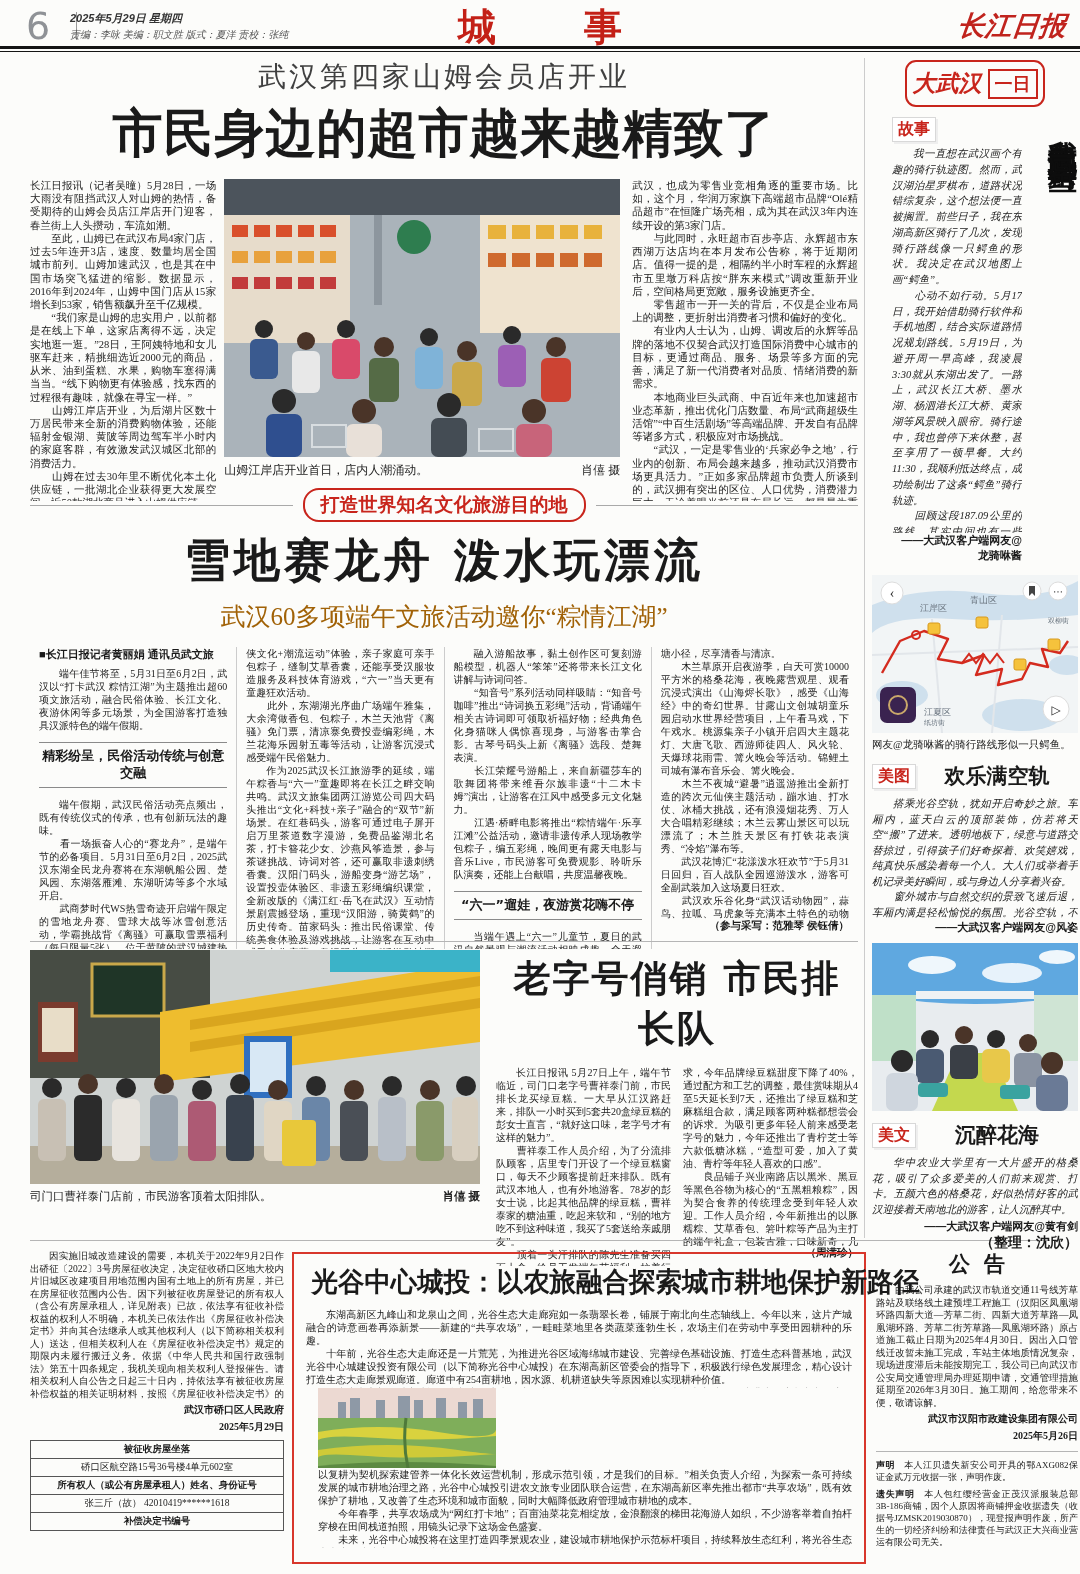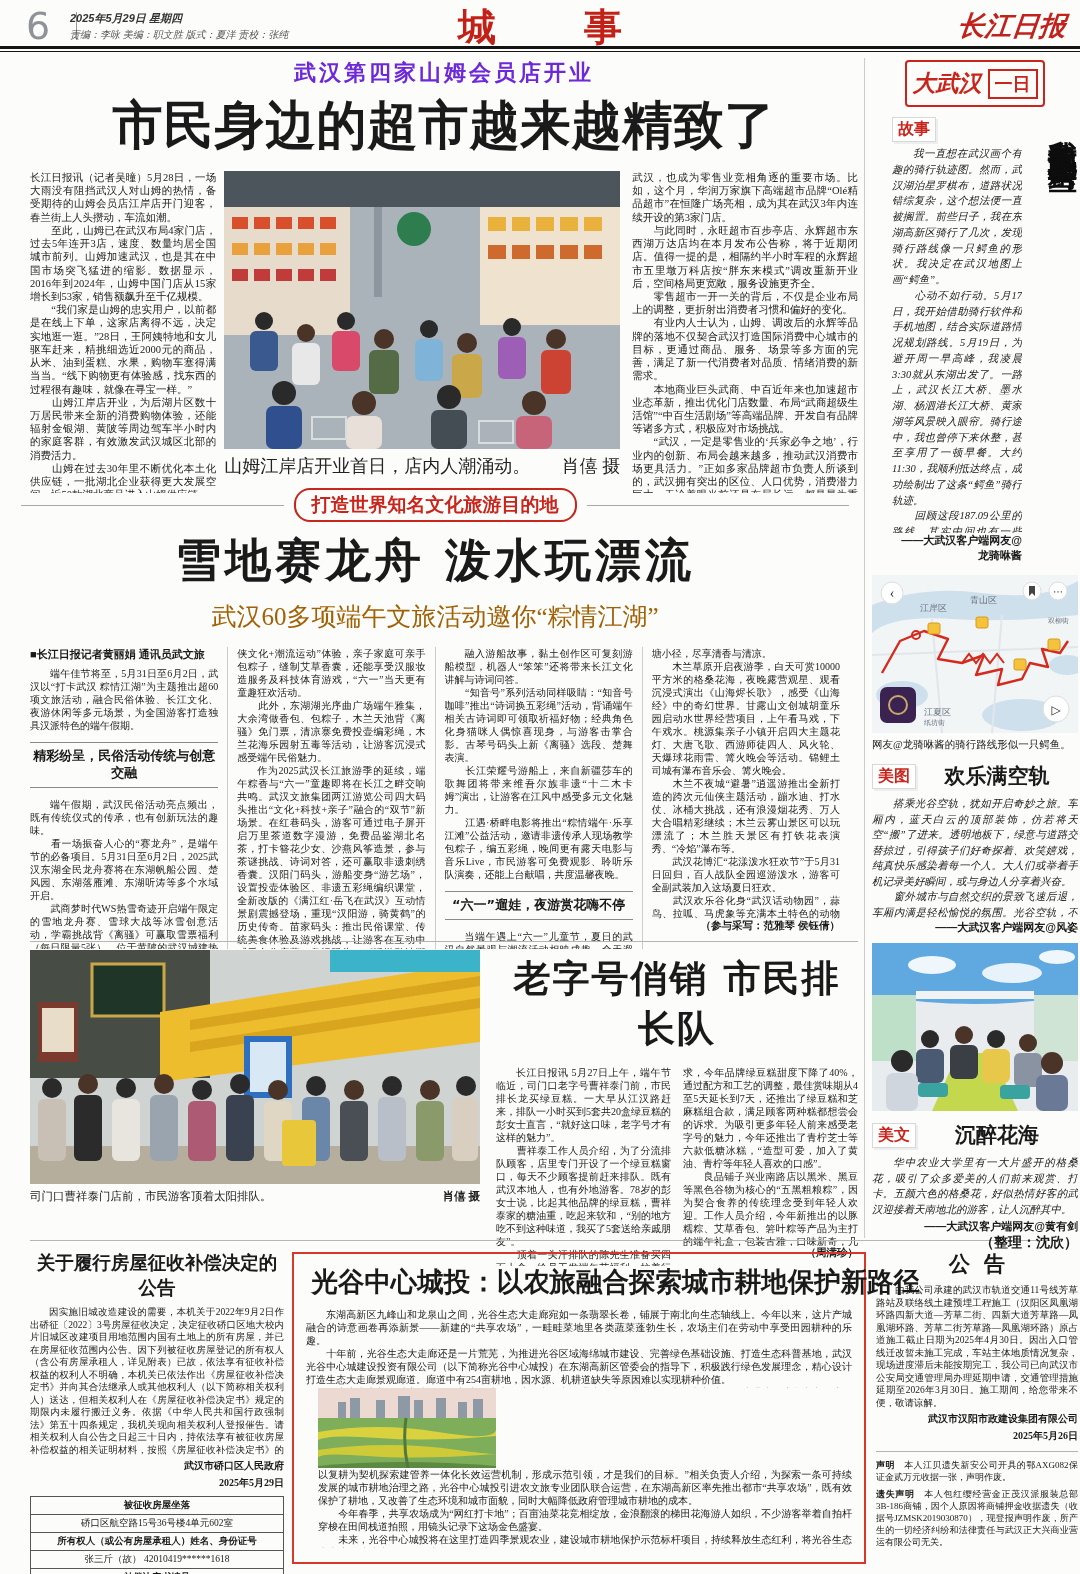--- a/index.html
+++ b/index.html
@@ -18,30 +18,30 @@
   .section-title span{letter-spacing:88px;margin-right:-88px;}
   .masthead{right:14px;top:8px;font-size:27px;font-weight:bold;font-style:italic;color:#c0231d;transform:skewX(-6deg);}
   .hdr-rule{left:0;top:46px;width:1080px;height:6px;border-top:3px solid #141414;border-bottom:1px solid #141414;box-sizing:border-box;}
   .v-div{left:864px;top:58px;width:1px;height:1180px;background:#ccc;}
   
   .txt{white-space:pre-line;text-align:justify;overflow:hidden;}
   .cred{font-weight:bold;text-align:right;font-family:"Liberation Sans","DejaVu Sans",sans-serif;}
   .hairline{background:#b5b5b5;height:1px;}
   
   .a1{left:30px;top:58px;width:828px;}
-  .a1 .kicker{text-align:center;font-size:22px;letter-spacing:3px;color:#6d28d9;font-weight:700;}
+  .a1 .kicker{text-align:center;font-size:28px;letter-spacing:3px;color:#404040;font-weight:400;}
   .a1 .headline{text-align:center;font-size:50px;font-weight:900;letter-spacing:1px;margin-top:4px;
                 font-family:"DejaVu Sans",sans-serif;transform:scaleY(1.04);}
   .a1-body{display:flex;margin-top:12px;}
   .a1-c{width:188px;height:322px;font-size:10.5px;line-height:1.26;}
   .a1-c2{width:228px;height:322px;font-size:10.5px;line-height:1.26;margin-left:12px;}
   .a1-ph{width:396px;margin-left:8px;flex:0 0 auto;}
-  .capline{display:flex;justify-content:space-between;font-size:18px;margin-top:5px;color:#222;}
-  
-  .a2{left:21px;top:488px;width:828px;}
+  .capline{display:flex;justify-content:space-between;font-size:12px;margin-top:5px;color:#222;}
+  
+  .a2{left:30px;top:488px;width:828px;}
   .badge-row{display:flex;align-items:center;}
   .badge-row .ln{flex:1;height:1px;background:#a9a9a9;}
   .badge{border:2px solid #c8251c;border-radius:16px;color:#c8251c;font-weight:bold;font-size:19px;
          padding:2px 16px;margin:0 10px;font-family:"DejaVu Sans",sans-serif;white-space:nowrap;}
   .a2 .headline{text-align:center;font-size:46px;font-weight:900;margin-top:8px;letter-spacing:4px;
                 font-family:"DejaVu Sans",sans-serif;}
   .a2 .subhead{text-align:center;font-size:25px;margin-top:8px;color:#a16207;}
   .a2-cols{display:flex;margin-top:14px;height:302px;}
   .a2-col{flex:1;padding:0 9px;font-size:10px;line-height:1.3;overflow:hidden;}
   .a2-col + .a2-col{border-left:1px solid #ccc;}
@@ -73,21 +73,21 @@
   .nmid-col + .nmid-col{margin-left:12px;}
   .nmid .pcap{font-size:10px;line-height:1.3;margin:4px 0 6px 0;}
   .nright{left:876px;top:1250px;width:202px;height:318px;}
   .nright h3{margin:0 0 6px 0;text-align:center;font-size:21px;letter-spacing:14px;text-indent:14px;
              font-family:"DejaVu Sans",sans-serif;}
   .decl{font-size:9px;line-height:1.33;text-align:justify;margin-top:5px;}
   .decl b{font-family:"DejaVu Sans",sans-serif;}
   .nright .hairline{margin:8px 0;}
   
   .sb{left:872px;top:58px;width:206px;}
-  .stamp{width:128px;margin:2px auto 10px auto;border:2px solid #c8251c;border-radius:4px;
+  .stamp{width:128px;margin:2px auto 10px auto;border:2px solid #c8251c;border-radius:11px;
          display:flex;align-items:center;justify-content:center;gap:6px;padding:6px 4px;}
   .stamp .big{color:#c8251c;font-size:23px;font-weight:900;font-style:italic;}
   .stamp .boxed{color:#c8251c;font-size:18px;font-weight:bold;border:2px solid #c8251c;padding:1px 5px;}
   .story-wrap{display:flex;height:446px;}
   .story-col{width:130px;display:flex;flex-direction:column;margin-left:20px;}
   .lab{color:#c8251c;font-weight:900;font-size:16px;font-family:"DejaVu Sans",sans-serif;
        border:1px solid #d8d8d8;box-shadow:2px 2px 0 #eee;padding:1px 5px;display:inline-block;background:#fff;}
   .story-col .lab{float:left;margin:0 6px 2px 0;}
   .story-txt{flex:1;font-size:10.5px;line-height:1.5;font-style:italic;overflow:hidden;margin-top:2px;}
   .story-cred{font-size:11px;}
@@ -371,21 +371,20 @@
 　　为激活传统节令新活力，武汉各大老字号推出新品和体验活动，如五芳斋举办裹粽大赛，汪玉霞推出海藻糖绿豆糕等，均受到市民喜爱。</div>
           <div class="cred" style="font-size:10.5px;">（周满珍）</div>
         </div>
       </div>
     </div>
   </div>
 
   <div class="abs hairline hlb"></div>
 
   <div class="abs nleft">
-    <h3>关于履行房屋征收补偿决定的公告</h3>
     <div class="nbody txt" style="max-height:150px;text-indent:2em;">因实施旧城改造建设的需要，本机关于2022年9月2日作出硚征〔2022〕3号房屋征收决定，决定征收硚口区地大校内片旧城区改建项目用地范围内国有土地上的所有房屋，并已在房屋征收范围内公告。因下列被征收房屋登记的所有权人（含公有房屋承租人，详见附表）已故，依法享有征收补偿权益的权利人不明确，本机关已依法作出《房屋征收补偿决定书》并向其合法继承人或其他权利人（以下简称相关权利人）送达，但相关权利人在《房屋征收补偿决定书》规定的期限内未履行搬迁义务。依据《中华人民共和国行政强制法》第五十四条规定，我机关现向相关权利人登报催告。请相关权利人自公告之日起三十日内，持依法享有被征收房屋补偿权益的相关证明材料，按照《房屋征收补偿决定书》的规定，到房屋征收部门选择补偿方式并办理房屋征收补偿安置手续，并完成搬迁，交付被征收房屋。逾期未履行的，本机关将依法申请人民法院强制执行。</div>
     <div class="nsign">武汉市硚口区人民政府</div>
     <div class="nsign">2025年5月29日</div>
     <table class="ctable">
       <tbody>
           <tr>
             <td class="th">被征收房屋坐落</td>
           </tr>
       <tr>
             <td>硚口区航空路15号36号楼4单元602室</td>

